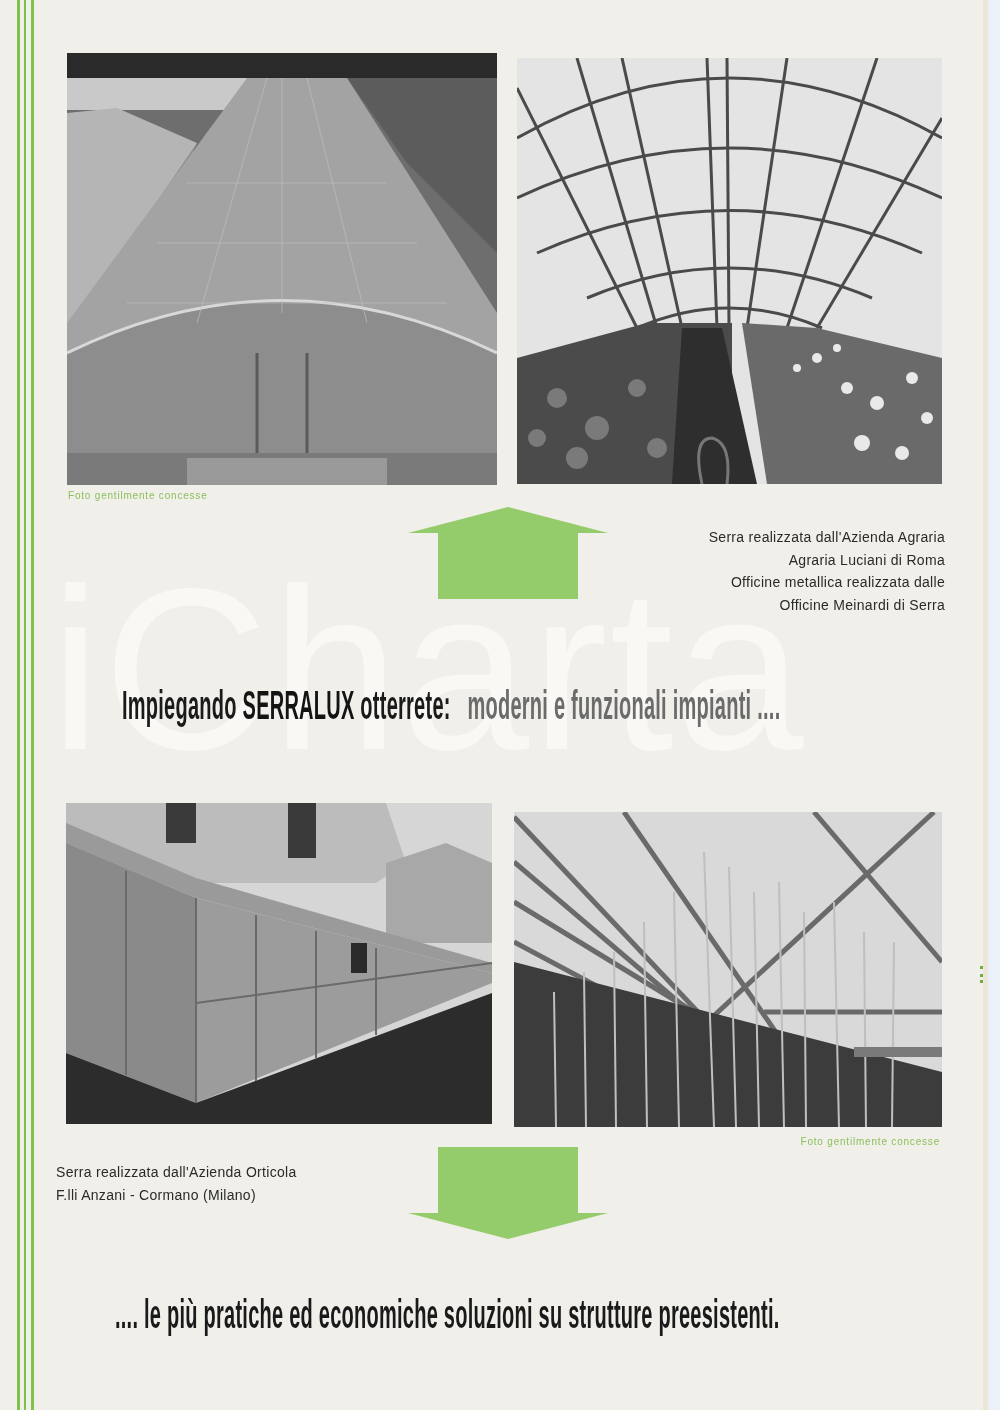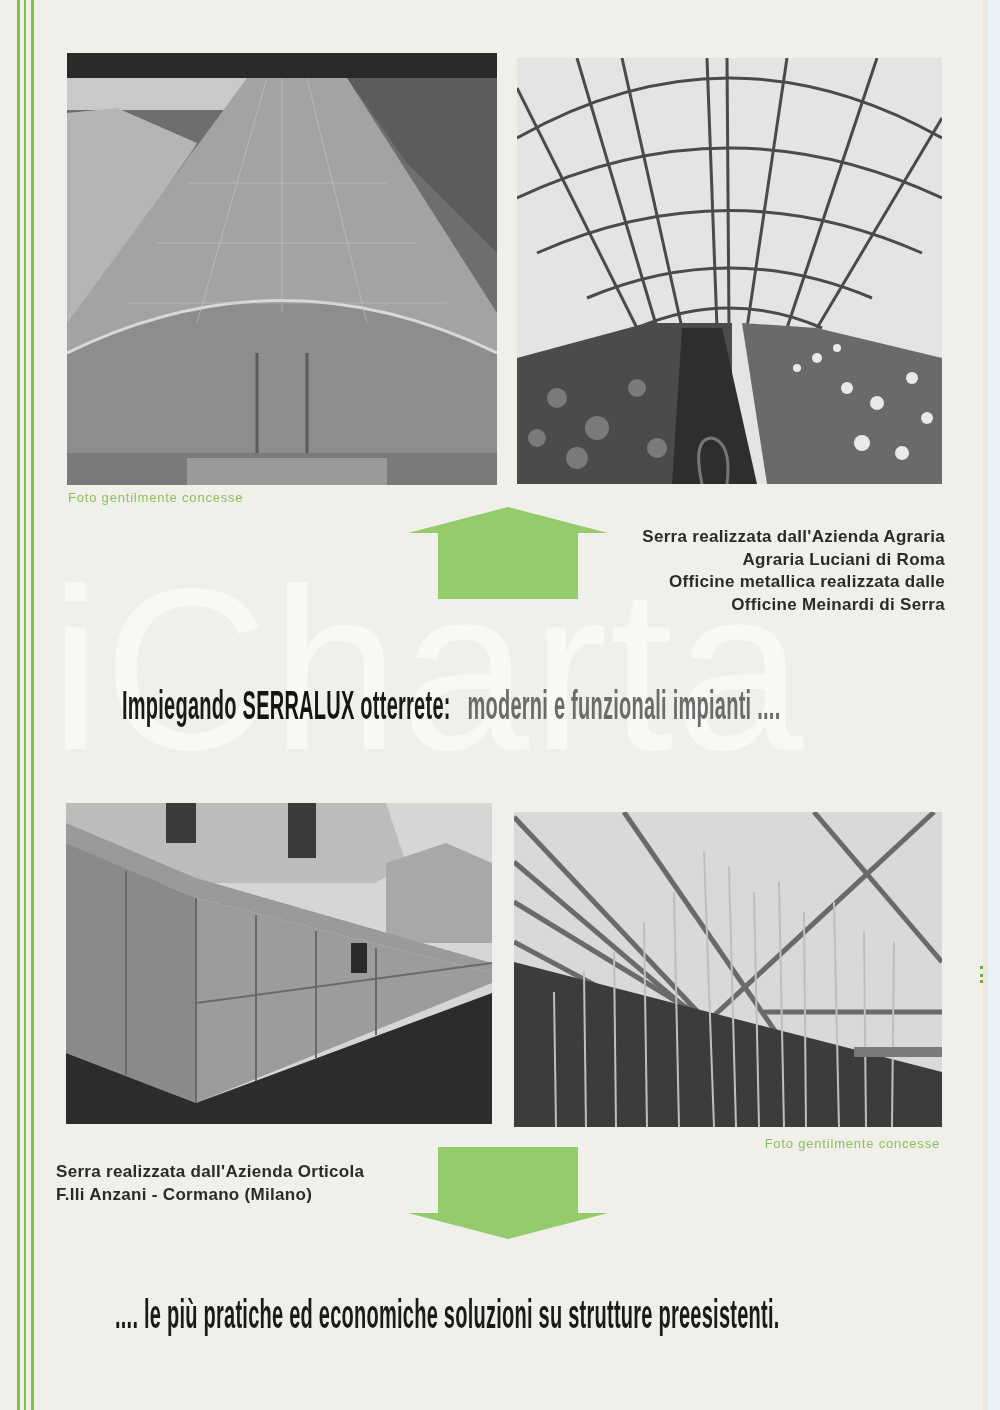--- a/index.html
+++ b/index.html
@@ -12,25 +12,25 @@
     .page-edge { position: absolute; left: 983px; top: 0; width: 5px; height: 1410px; background: #ece6d8; }
     .rule { position: absolute; top: 0; height: 1410px; background: #7fc24a; }
     .watermark {
       position: absolute; left: 50px; top: 560px; width: 920px; height: 220px;
       font-family: "Liberation Sans", sans-serif; font-size: 230px; line-height: 220px;
       color: rgba(255,255,255,0.55); letter-spacing: 2px; white-space: nowrap; overflow: hidden;
     }
     .photo { position: absolute; overflow: hidden; background: #5a5a5a; }
     .photo svg { display: block; width: 100%; height: 100%; }
     .credit {
-      position: absolute; font-size: 13px; letter-spacing: 0.8px;
+      position: absolute; font-size: 10px; letter-spacing: 0.8px;
       color: #8bbf5c; white-space: nowrap;
     }
     .caption {
-      position: absolute; font-size: 17px; color: #2a2a2a; line-height: 22.5px; letter-spacing: 0.3px; font-weight: bold;
+      position: absolute; font-size: 14px; color: #2a2a2a; line-height: 22.5px; letter-spacing: 0.3px;
     }
     .caption.right { text-align: right; }
     .arrow { position: absolute; }
     .headline {
       position: absolute; white-space: nowrap;
       font-family: "Liberation Sans", sans-serif; font-weight: bold;
       font-size: 30px; color: #1a1a1a;
       transform-origin: left center; transform: scaleX(0.62);
       letter-spacing: 0.5px;
     }

